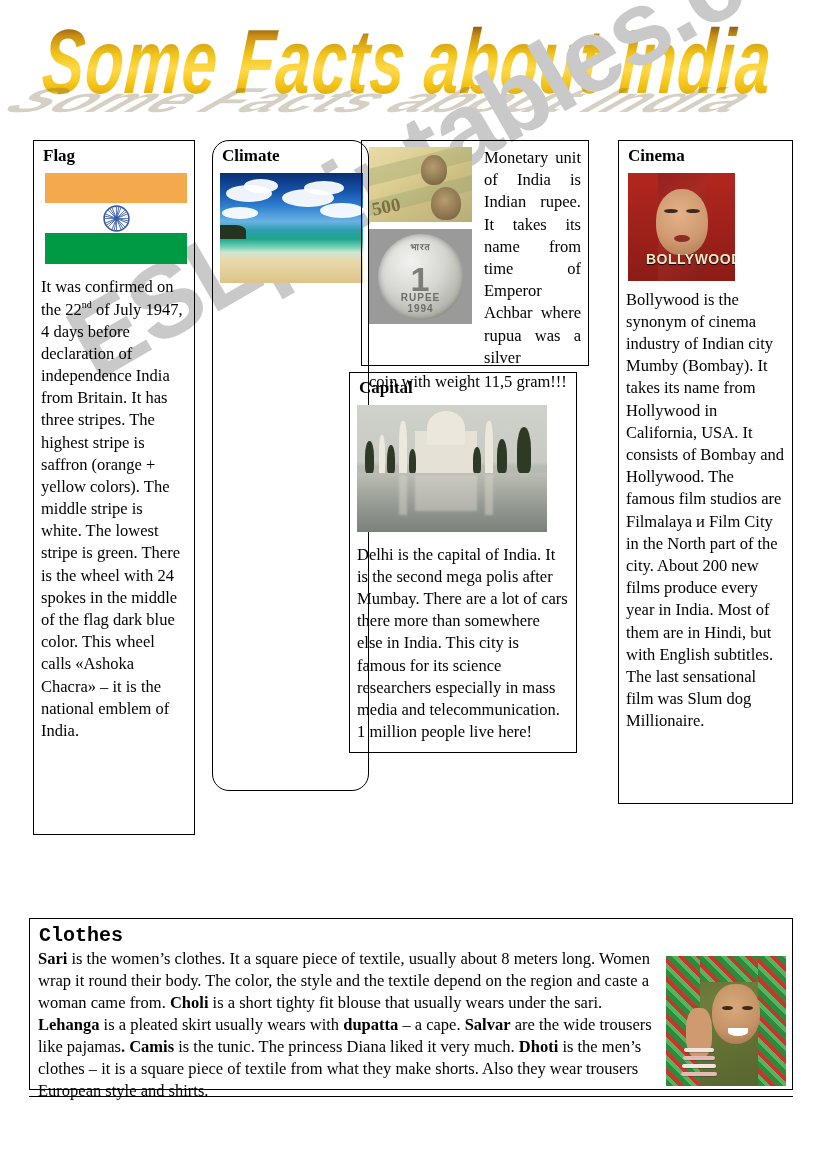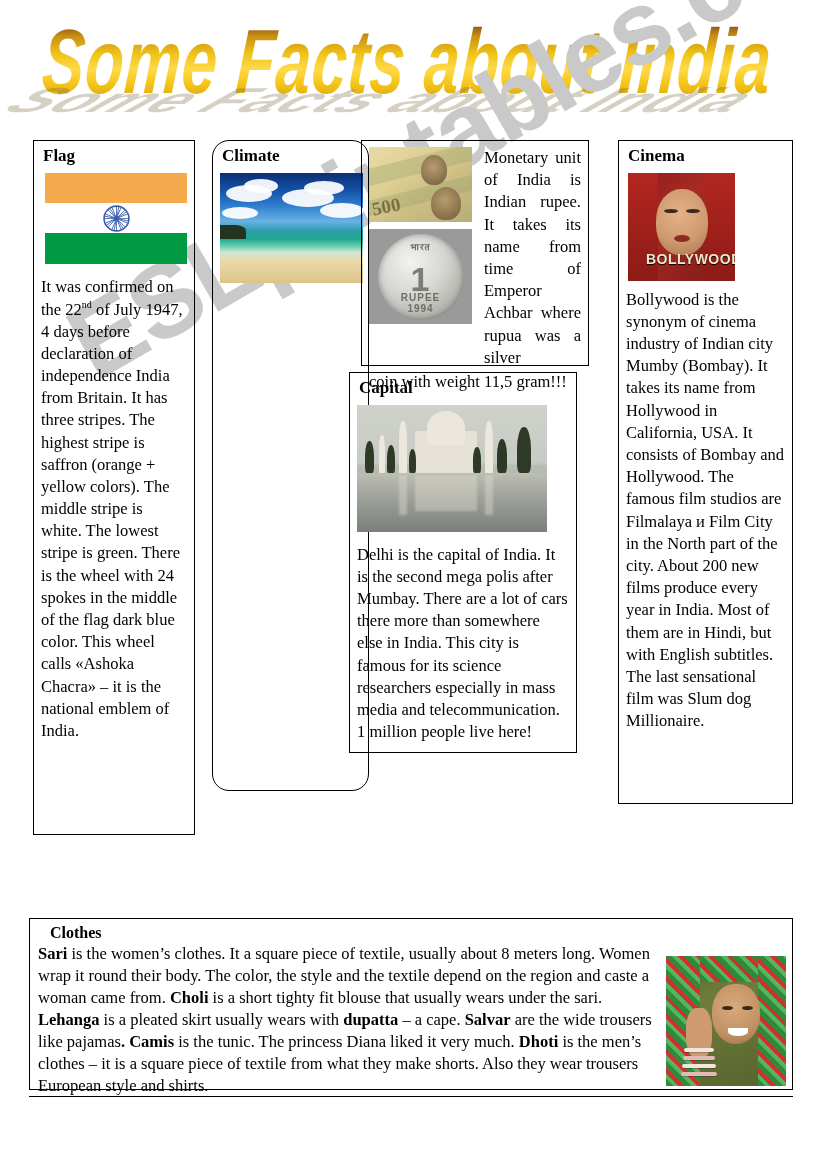--- a/index.html
+++ b/index.html
@@ -301,24 +301,24 @@
     width: 764px;
     height: 172px;
     box-sizing: border-box;
     border: 1px solid #000000;
     padding: 5px 8px 6px 8px;
     z-index: 4;
     background: transparent;
   }
   .clothes-inner { position: relative; }
   .clothes-title {
-    font-family: Liberation Serif, serif;
-    font-weight: bold;
-    font-size: 16px;
-    margin: 0 0 1px 12px;
+    font-family: Liberation Mono, monospace;
+    font-weight: bold;
+    font-size: 20px;
+    margin: 0 0 1px 1px;
   }
   .clothes-text {
     font-family: "Liberation Serif", serif;
     font-size: 16.5px;
     line-height: 1.33;
     width: 620px;
   }
   .clothes-text b { font-weight: bold; }
   .woman-img {
     position: absolute;

